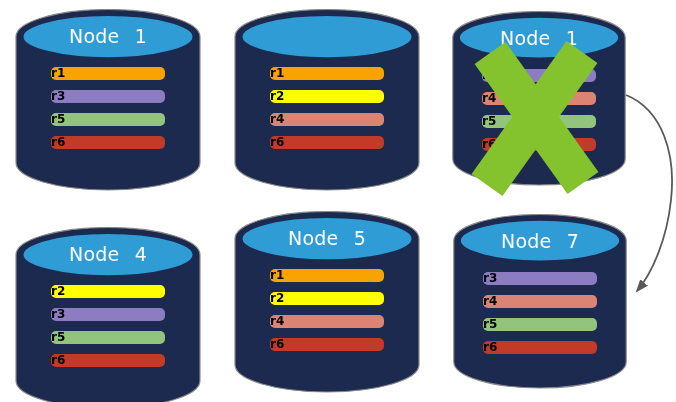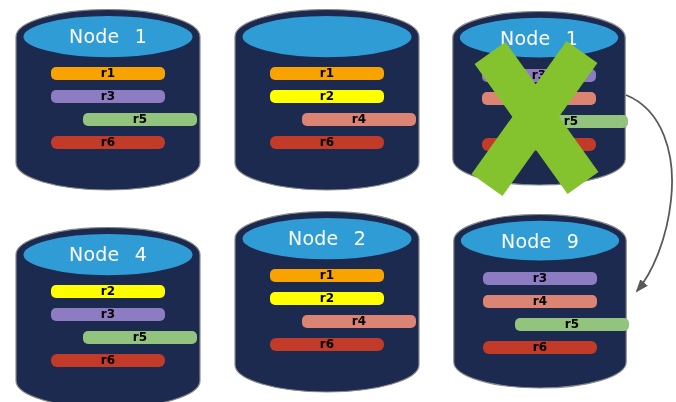--- a/index.html
+++ b/index.html
@@ -12,26 +12,26 @@
   .cyl { position:absolute; left:0; top:0; width:100%; height:100%; }
   .node-title {
     position:absolute; top:16px; left:0; width:100%;
     text-align:center; color:#ffffff; font-weight:normal; font-size:19px;
     line-height:22px; word-spacing:9px; letter-spacing:0.2px;
   }
   .bar {
     position:absolute; left:50%; transform:translateX(-50%);
     width:114px; height:13px; border-radius:5px;
     color:#000000; font-weight:bold; font-size:12px; line-height:13px;
-    text-align:center;
+    text-align:left;
   }
   .bar.b1 { top:58px; }
   .bar.b2 { top:81px; }
-  .bar.b3 { top:104px;margin-left:32px; }
-  .bar.b4 { top:127px;border-radius:6px; }
+  .bar.b3 { top:104px; }
+  .bar.b4 { top:127px; }
   .overlay {
     position:absolute; left:0; top:0; width:676px; height:402px;
     z-index:5; pointer-events:none;
   }
 </style>
 </head>
 <body>
 
 <div class="canvas">
 
@@ -80,33 +80,33 @@
     <div class="bar b2" style="background-color: rgb(142, 124, 195);">r3</div>
     <div class="bar b3" style="background-color: rgb(147, 196, 125);">r5</div>
     <div class="bar b4" style="background-color: rgb(194, 58, 40);">r6</div>
   </div>
 
   <div class="node" style="left:232px;top:211px">
     <svg class="cyl" viewBox="0 0 190 181" preserveAspectRatio="none">
       <path d="M3,27.5 A92,27 0 0 1 187,27.5 L187,153 A92,27 0 0 1 3,153 Z" stroke-width="1.2" fill="#1B2A4E" stroke="#8A8A8A"></path>
       <ellipse cx="95" cy="27.5" rx="86" ry="22" stroke-width="3" fill="#2F9CD6" stroke="#1B2A4E"></ellipse>
     </svg>
-    <div class="node-title">Node 2</div>
+    <div class="node-title">Node 5</div>
     <div class="bar b1" style="background-color: rgb(249, 163, 0);">r1</div>
     <div class="bar b2" style="background-color: rgb(255, 255, 0);">r2</div>
     <div class="bar b3" style="background-color: rgb(220, 132, 116);">r4</div>
     <div class="bar b4" style="background-color: rgb(194, 58, 40);">r6</div>
   </div>
 
   <div class="node small" style="left:451px;top:214px">
     <svg class="cyl" viewBox="0 0 190 181" preserveAspectRatio="none">
       <path d="M3,27.5 A92,27 0 0 1 187,27.5 L187,153 A92,27 0 0 1 3,153 Z" stroke-width="1.2" fill="#1B2A4E" stroke="#8A8A8A"></path>
       <ellipse cx="95" cy="27.5" rx="86" ry="22" stroke-width="3" fill="#2F9CD6" stroke="#1B2A4E"></ellipse>
     </svg>
-    <div class="node-title">Node 9</div>
+    <div class="node-title">Node 7</div>
     <div class="bar b1" style="background-color: rgb(142, 124, 195);">r3</div>
     <div class="bar b2" style="background-color: rgb(220, 132, 116);">r4</div>
     <div class="bar b3" style="background-color: rgb(147, 196, 125);">r5</div>
     <div class="bar b4" style="background-color: rgb(194, 58, 40);">r6</div>
   </div>
 
   <svg class="overlay" viewBox="0 0 676 402">
     <defs>
       <marker id="ah" markerUnits="userSpaceOnUse" markerWidth="16" markerHeight="14" refX="11" refY="5" orient="auto">
         <path d="M0,0 L13,5 L0,10 Z" fill="#595959"></path>

